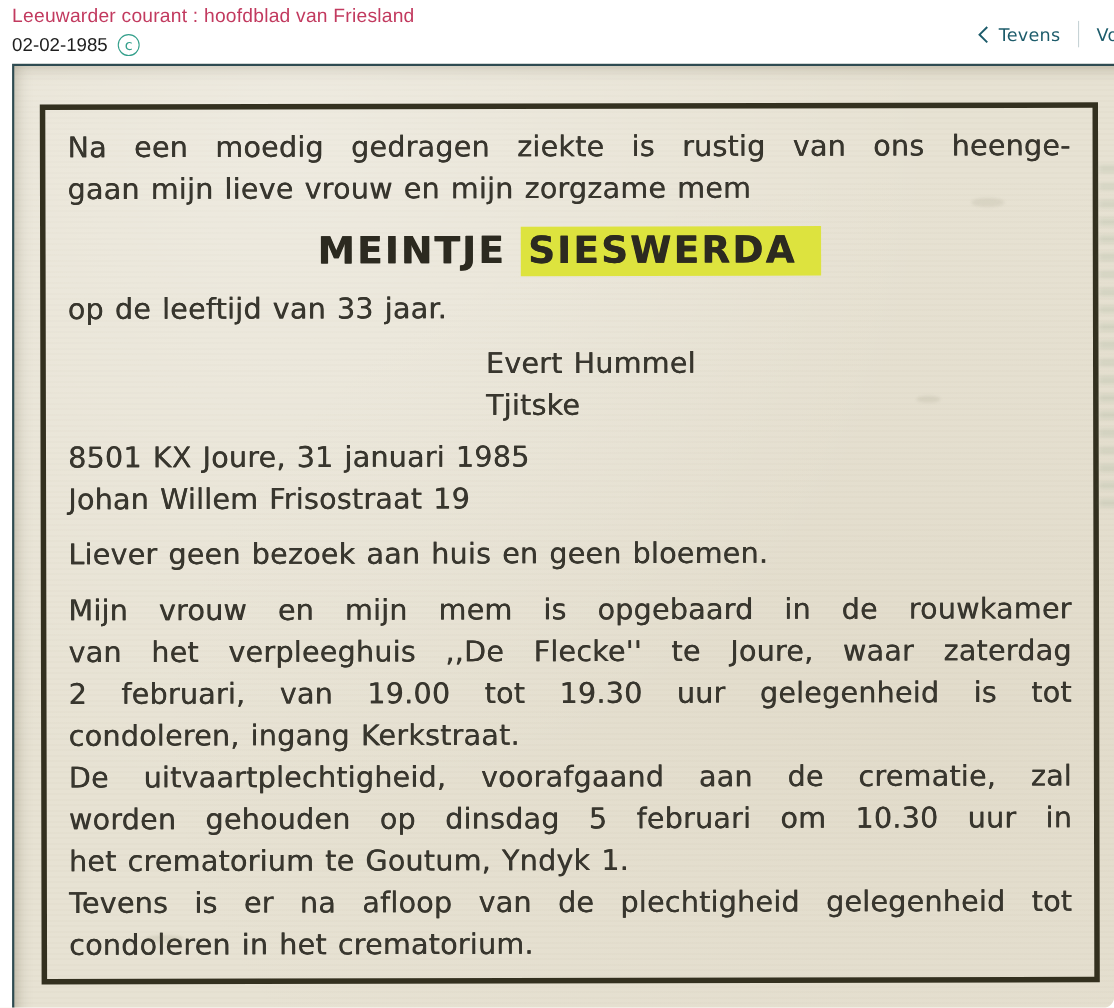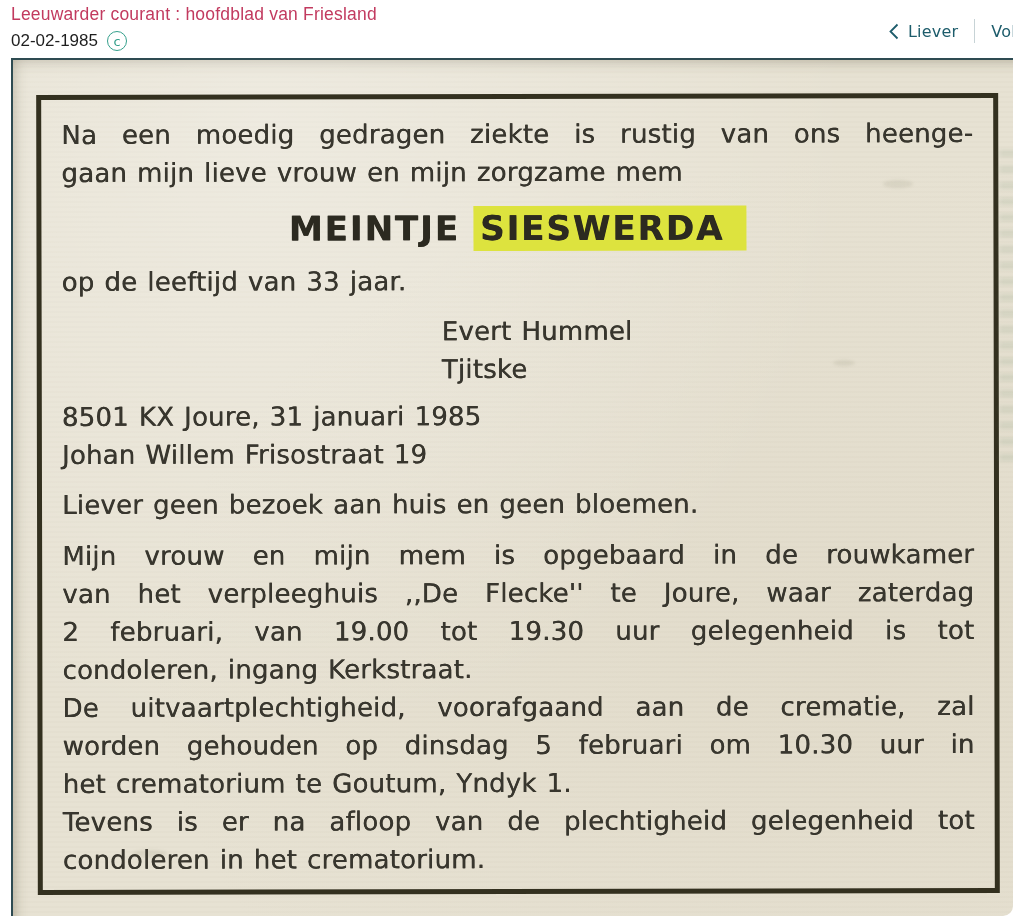--- a/index.html
+++ b/index.html
@@ -106,21 +106,21 @@
   <div class="date-row">
     <span>02-02-1985</span>
     <span class="copyright-badge">c</span>
   </div>
 
   <div class="pager-nav">
     <span class="pager-link">
       <svg width="10" height="17" viewBox="0 0 10 17">
         <polyline points="8.5,1.5 1.5,8.5 8.5,15.5" fill="none" stroke="#1d5c6b" stroke-width="1.8"></polyline>
       </svg>
-      <span class="lbl">Liever</span>
+      <span class="lbl">Tevens</span>
     </span>
     <span class="pager-divider"></span>
     <span class="pager-link">
       <span class="lbl">Volgende</span>
     </span>
   </div>
 
   <div class="viewer">
 
     <div class="ad-box">

